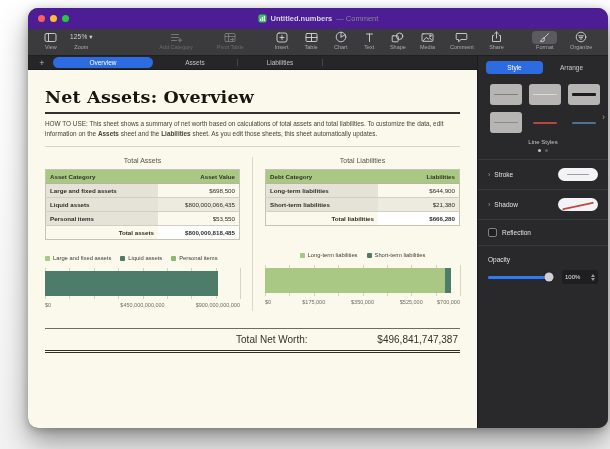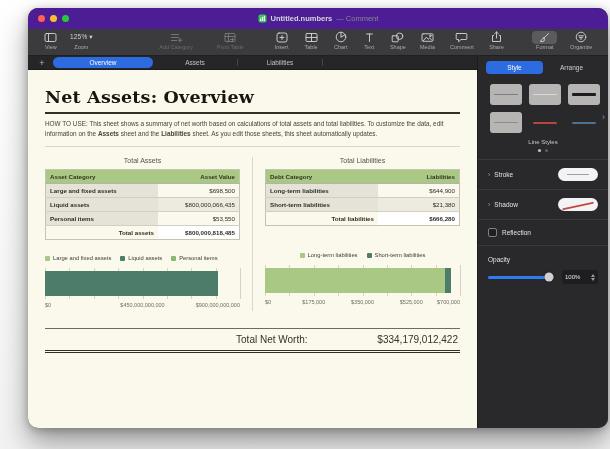--- a/index.html
+++ b/index.html
@@ -438,21 +438,21 @@
                 <span class="xt p75">$525,000</span>
                 <span class="xt p100">$700,000</span>
               </div>
             </div>
           </div>
         </div>
 
         <div class="networth">
           <div class="nw-spacer"></div>
           <span>Total Net Worth:</span>
-          <span class="nw-value">$334,179,012,422</span>
+          <span class="nw-value">$496,841,747,387</span>
         </div>
       </div>
     </div>
 
     <div class="sidebar">
       <div class="sb-tabs">
         <div class="sb-tab active">Style</div>
         <div class="sb-tab">Arrange</div>
       </div>
 

